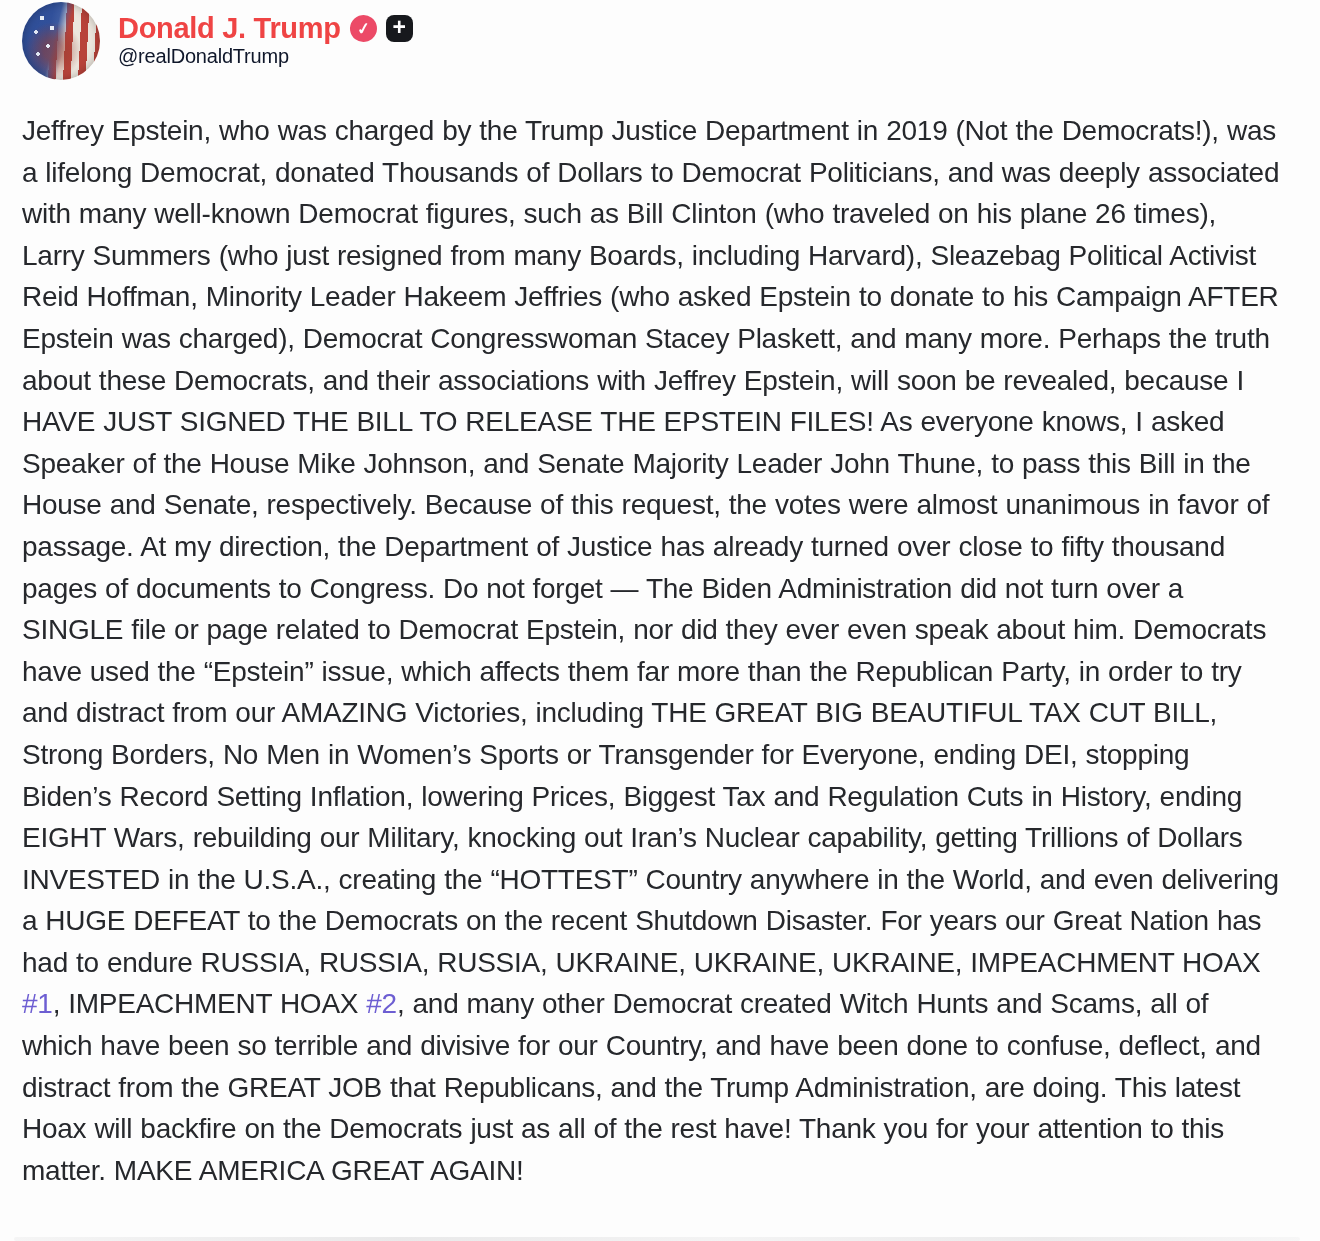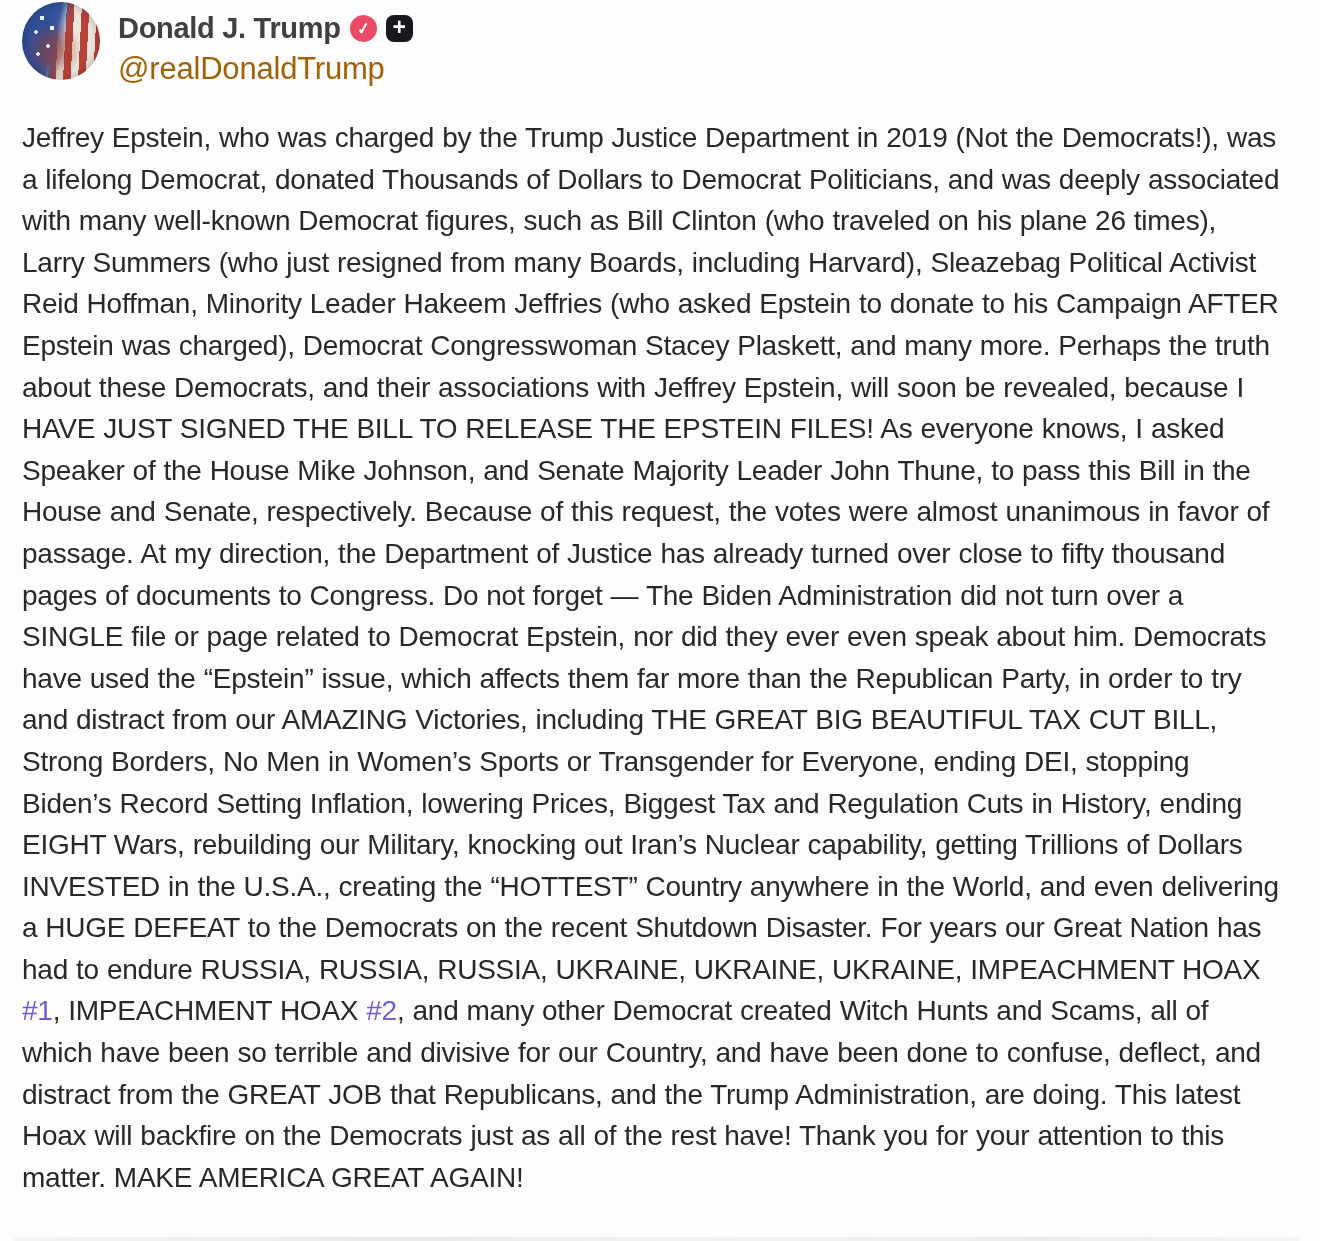--- a/index.html
+++ b/index.html
@@ -34,21 +34,21 @@
       linear-gradient(104deg, #2f4e97 0%, #31509a 34%, #3c5aa0 42%, rgba(49,80,154,0) 55%),
       repeating-linear-gradient(93deg, #b8433a 0 7.5px, #ece6dd 7.5px 15px);
     box-shadow: inset 0 0 10px rgba(0,0,0,.28);
   }
   .id-block { margin-left: 18px; padding-top: 10px; }
   .name-row { display: flex; align-items: center; gap: 9px; }
   .display-name {
     font-size: 29px;
     font-weight: 700;
     letter-spacing: -0.3px;
-    color: #404040;
+    color: #ef4444;
     cursor: pointer;
   }
   .badge {
     width: 27px; height: 27px;
     display: inline-flex;
     align-items: center;
     justify-content: center;
     flex: 0 0 auto;
   }
   .badge.verified {
@@ -62,24 +62,23 @@
   .badge.plus {
     border-radius: 8px;
     background: #17191d;
     color: #ffffff;
     font-size: 23px;
     font-weight: 700;
     line-height: 1;
     padding-bottom: 2px;
   }
   .user-handle {
-    margin-top: 6px;
-    font-size: 31px;
+    font-size: 20px;
     letter-spacing: -0.2px;
-    color: #a16207;
+    color: #0f172a;
     cursor: pointer;
   }
 
   
   .post-body {
     margin: 30px 28px 0 22px;
     width: 1262px;
     font-size: 28px;
     line-height: 41.6px;
     letter-spacing: -0.25px;

